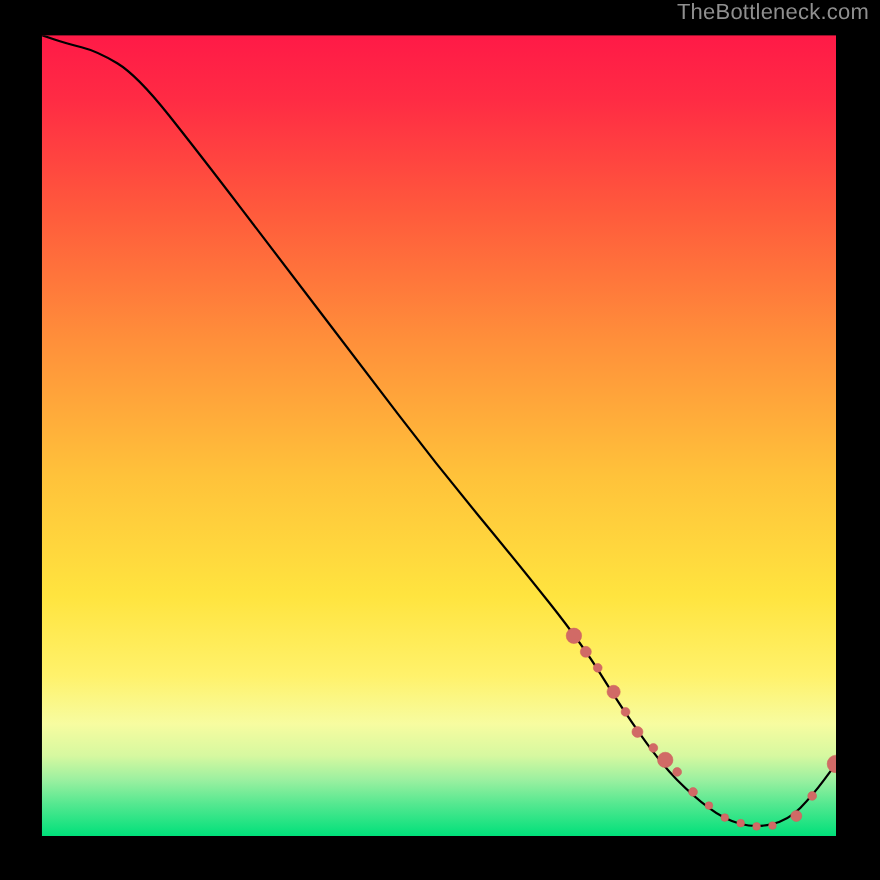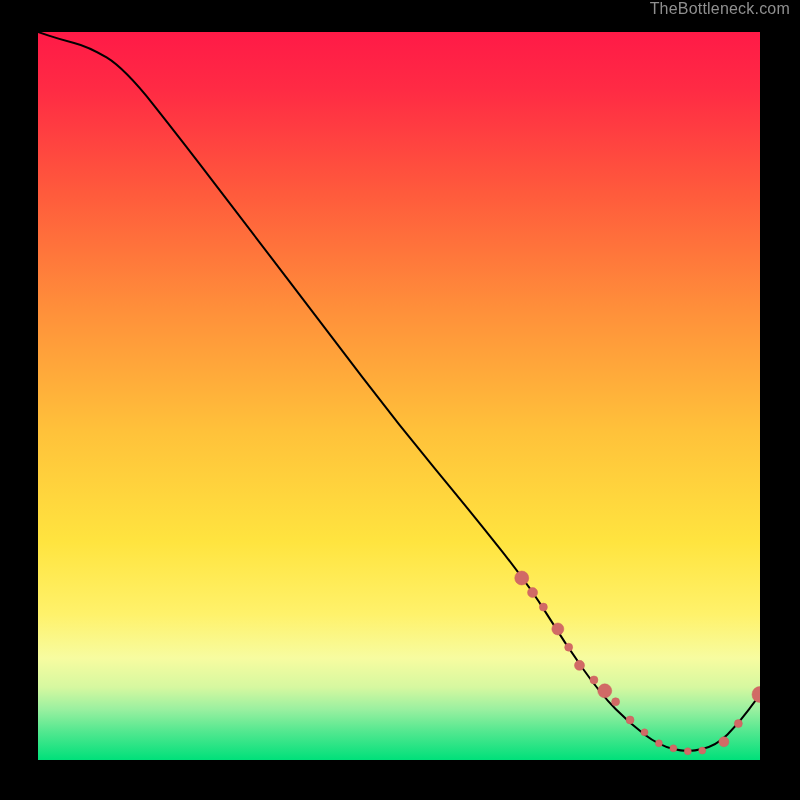--- a/index.html
+++ b/index.html
@@ -15,21 +15,21 @@
     position: relative;
     width: 800px;
     height: 800px;
     background: #000;
   }
   .watermark {
     position: absolute;
     top: 0;
     right: 10px;
     color: #8f8f8f;
-    font-size: 16px;
+    font-size: 20px;
     font-weight: 500;
     letter-spacing: 0.2px;
     user-select: none;
   }
   .plot-wrap {
     position: absolute;
     left: 38px;
     top: 32px;
     width: 722px;
     height: 728px;

